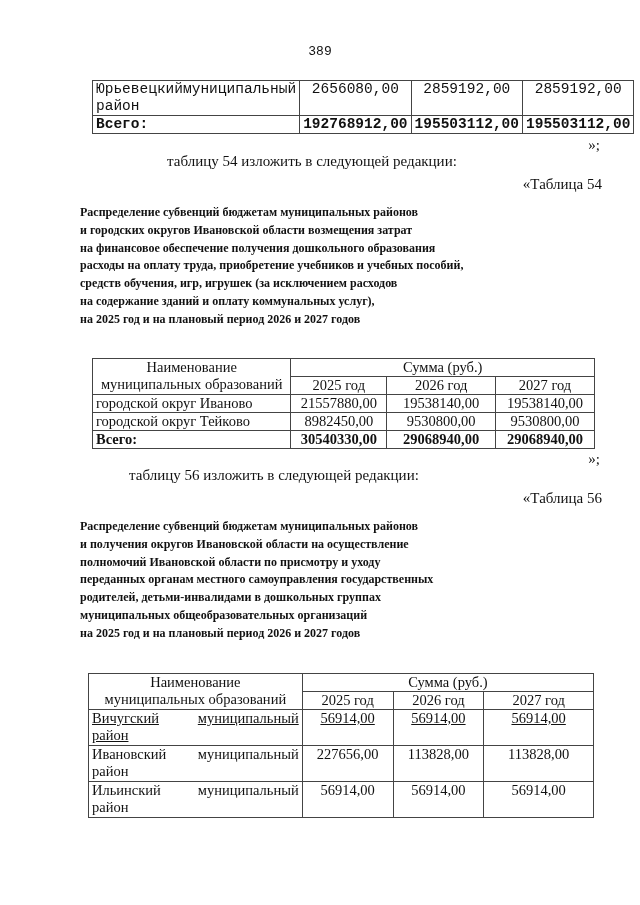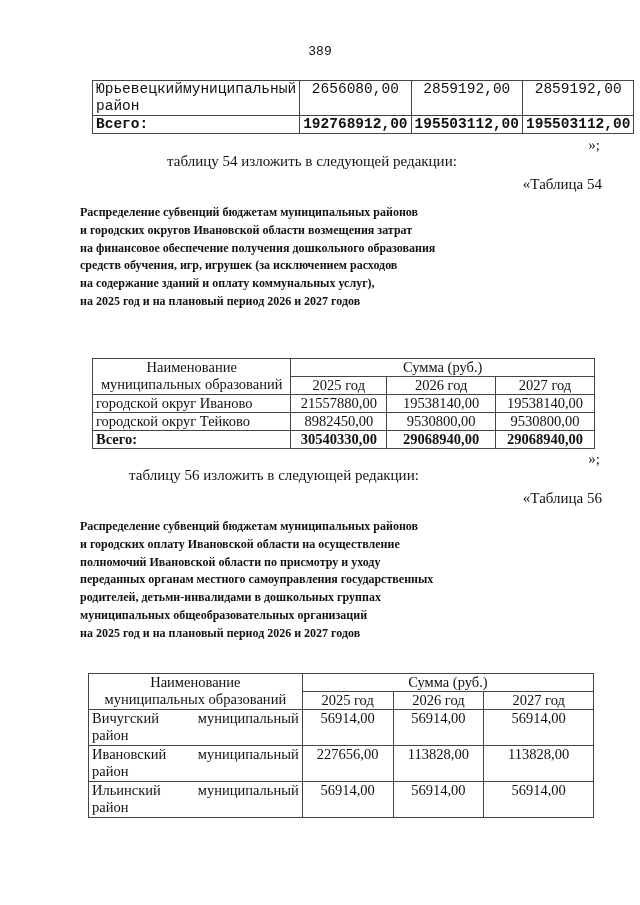--- a/index.html
+++ b/index.html
@@ -51,20 +51,21 @@
   </table>
 
 <div class="abs right" style="right:40px; top:137px;">»;</div>
 <div class="abs para" style="left:129px; top:153px;margin-left:38px;">таблицу 54 изложить в следующей редакции:</div>
 <div class="abs right" style="right:38px; top:176px;text-align:right;">«Таблица 54</div>
 
 <div class="abs title" style="top:204px;">
   <div>Распределение субвенций бюджетам муниципальных районов</div>
   <div>и городских округов Ивановской области возмещения затрат</div>
   <div>на финансовое обеспечение получения дошкольного образования</div>
+  <div>расходы на оплату труда, приобретение учебников и учебных пособий,</div>
   <div>средств обучения, игр, игрушек (за исключением расходов</div>
   <div>на содержание зданий и оплату коммунальных услуг),</div>
   <div>на 2025 год и на плановый период 2026 и 2027 годов</div>
 </div>
 
 <table style="left:92px; top:358px; width:503px;">
   <colgroup>
       <col style="width:199px">
       <col style="width:96px">
       <col style="width:109px">
@@ -103,21 +104,21 @@
   </tr>
 </tbody>
   </table>
 
 <div class="abs right" style="right:40px; top:451px;">»;</div>
 <div class="abs para" style="left:129px; top:467px;">таблицу 56 изложить в следующей редакции:</div>
 <div class="abs right" style="right:38px; top:490px;">«Таблица 56</div>
 
 <div class="abs title" style="top:518px;">
   <div>Распределение субвенций бюджетам муниципальных районов</div>
-  <div>и городских оплату Ивановской области на осуществление</div>
+  <div>и получения округов Ивановской области на осуществление</div>
   <div>полномочий Ивановской области по присмотру и уходу</div>
   <div>переданных органам местного самоуправления государственных</div>
   <div>родителей, детьми-инвалидами в дошкольных группах</div>
   <div>муниципальных общеобразовательных организаций</div>
   <div>на 2025 год и на плановый период 2026 и 2027 годов</div>
 </div>
 
 <table style="left:88px; top:673px; width:506px;">
   <colgroup>
       <col style="width:214px">
@@ -131,21 +132,21 @@
       <div>Наименование</div>
       <div>муниципальных образований</div>
     </td>
     <td colspan="3" class="num">Сумма (руб.)</td>
   </tr>
   <tr style="height:18px;">
     <td class="num">2025 год</td>
     <td class="num">2026 год</td>
     <td class="num">2027 год</td>
   </tr>
-  <tr style="height:36px;">
+  <tr style="height:36px;text-decoration:underline;">
     <td>
       <div class="jline">
             <span>Вичугский</span>
             <span>муниципальный</span>
           </div>
       <div>район</div>
     </td>
     <td class="num">56914,00</td>
     <td class="num">56914,00</td>
     <td class="num">56914,00</td>

